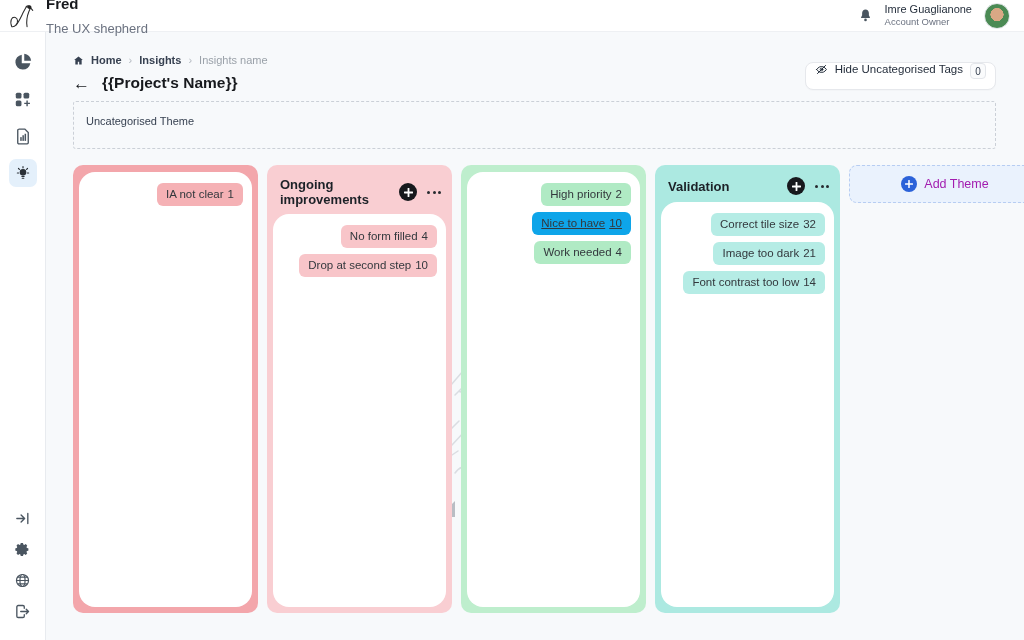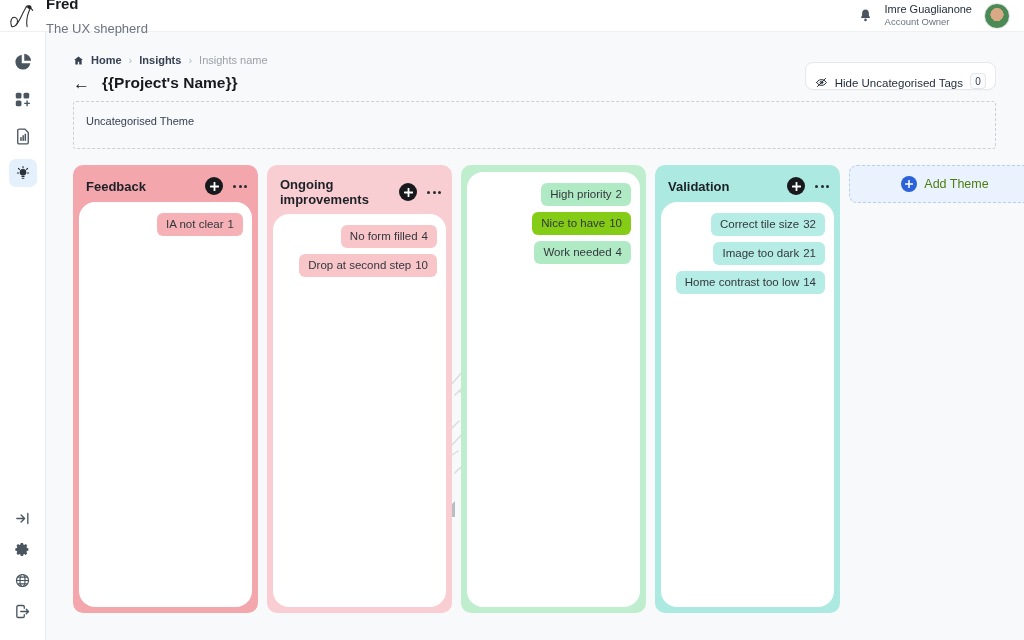--- a/index.html
+++ b/index.html
@@ -29,21 +29,21 @@
 
   
   .main { position:absolute; left:46px; top:32px; right:0; bottom:0; padding:0 28px 0 27px; }
   .row-top { display:flex; justify-content:space-between; align-items:flex-start; margin-top:22px; }
   .crumbs { display:flex; align-items:center; gap:7px; font-size:11px; color:#374151; font-weight:600; }
   .crumb-sep { color:#b4bac1; font-weight:400; font-size:11px; }
   .crumb-last { color:#9aa1a9; font-weight:400; }
   .page-title-row { display:flex; align-items:center; gap:12px; margin-top:8px; }
   .back-arrow { font-size:17px; color:#17191d; line-height:1; }
   .page-title { font-size:15.5px; font-weight:700; color:#17191d; }
-  .hide-btn { display:flex; align-items:flex-end; gap:7px; background:#fff; border:1px solid #e6e8ec; border-radius:8px; height:28px; padding:0 9px; margin-top:8px; font-size:11.5px; color:#1f2937; box-shadow:0 1px 1px rgba(0,0,0,.02); }
+  .hide-btn { display:flex; align-items:flex-start; gap:7px; background:#fff; border:1px solid #e6e8ec; border-radius:8px; height:28px; padding:0 9px; margin-top:8px; font-size:11.5px; color:#1f2937; box-shadow:0 1px 1px rgba(0,0,0,.02); }
   .hide-count { min-width:16px; height:16px; border:1px solid #e3e6ea; border-radius:4px; background:#fafbfc; font-size:10px; color:#374151; display:flex; align-items:center; justify-content:center; padding:0 3px; }
 
   .uncat-panel { margin-top:9px; height:48px; border:1.5px dashed #cbd0d7; border-radius:3px; padding:9px 12px; background:transparent; }
   .uncat-label { font-size:11px; color:#374151; }
 
   
   .board { position:relative; margin-top:16px; margin-right:-28px; height:448px; display:flex; gap:9px; }
   .watermark { position:absolute; left:352px; top:190px; z-index:0; pointer-events:none; }
   .columns { display:flex; gap:9px; position:relative; z-index:1; }
   .column { width:185px; flex:none; border-radius:10px; padding:6px; display:flex; flex-direction:column; }
@@ -52,21 +52,21 @@
   .plus-btn { width:18px; height:18px; border-radius:50%; background:#17191d; display:flex; align-items:center; justify-content:center; flex:none; }
   .dots-btn { display:flex; gap:2.5px; align-items:center; margin-left:9px; padding:3px 1px; }
   .dots-btn i { width:3px; height:3px; border-radius:50%; background:#272b30; display:block; }
   .col-card { background:#fff; border-radius:16px; flex:1; margin-top:1px; padding:11px 9px; display:flex; flex-direction:column; align-items:flex-end; gap:6px; position:relative; z-index:1; }
   .tag { display:inline-flex; align-items:center; padding:5px 9px; border-radius:6px; font-size:11.5px; color:#33383d; line-height:13px; white-space:nowrap; }
   .tag-count { margin-left:4px; }
   .tag.wide .tag-count { margin-left:15px; }
 
   .add-theme { width:192px; height:38px; flex:none; border:1px dashed #b7cdf2; border-radius:8px; background:#eaf2fd; display:flex; align-items:center; justify-content:center; gap:7px; position:relative; z-index:1; }
   .add-theme-plus { width:16px; height:16px; border-radius:50%; background:#2b62d9; display:flex; align-items:center; justify-content:center; }
-  .add-theme-label { font-size:12.5px; color:#4d7c0f; }
+  .add-theme-label { font-size:12.5px; color:#a21caf; }
 
   svg.ic { display:block; }
 </style>
 </head>
 <body>
 
 <div class="header">
   <svg class="logo" viewBox="0 0 36 32">
     <g fill="none" stroke="#2b2b2b" stroke-width="1.2" stroke-linecap="round">
       <path d="M4 27 C1.5 20 4 15.5 8 16.5 C11 17.3 11.5 22 9 25 C7.5 26.7 5.5 27.3 4 27 Z"></path>
@@ -192,33 +192,20 @@
     <svg class="watermark" width="100" height="190" viewBox="0 0 100 190">
       <g stroke="#dadde2" stroke-width="1.5" fill="none" stroke-linecap="round">
         <path d="M26 30 38 16 M30 40 42 28 M35 37 44 33"></path>
         <path d="M22 78 34 66 M27 90 40 76 M24 102 33 96"></path>
         <path d="M30 118 C34 112 40 110 44 114"></path>
       </g>
       <path d="M14 162 L30 146 L30 162 Z" fill="#b9bdc4"></path>
     </svg>
     <div class="columns">
         <div class="column" style="background: rgb(243, 166, 171);">
-          <div class="col-head">
-            <span class="col-title">Feedback</span>
-            <button class="plus-btn">
-              <svg width="9" height="9" viewBox="0 0 9 9">
-                <path d="M4.5 0.6v7.8M0.6 4.5h7.8" stroke="#fff" stroke-width="1.8" stroke-linecap="round"></path>
-              </svg>
-            </button>
-            <button class="dots-btn">
-              <i></i>
-              <i></i>
-              <i></i>
-            </button>
-          </div>
           <div class="col-card">
             <span class="tag" style="background: rgb(245, 177, 181);">
               <span>IA not clear</span>
               <span class="tag-count">1</span>
             </span>
           </div>
         </div>
         <div class="column" style="background: rgb(249, 206, 210);">
           <div class="col-head">
             <span class="col-title">Ongoing improvements</span>
@@ -243,21 +230,21 @@
               <span class="tag-count">10</span>
             </span>
           </div>
         </div>
         <div class="column" style="background: rgb(190, 238, 205);">
           <div class="col-card">
             <span class="tag" style="background: rgb(176, 234, 196);">
               <span>High priority</span>
               <span class="tag-count">2</span>
             </span>
-            <span class="tag" style="background: #84cc16;">
+            <span class="tag" style="background: #0ea5e9; text-decoration: underline;">
               <span>Nice to have</span>
               <span class="tag-count">10</span>
             </span>
             <span class="tag" style="background: rgb(176, 234, 196);">
               <span>Work needed</span>
               <span class="tag-count">4</span>
             </span>
           </div>
         </div>
         <div class="column" style="background: rgb(172, 233, 225);">
@@ -277,21 +264,21 @@
           <div class="col-card">
             <span class="tag" style="background: rgb(181, 236, 229);">
               <span>Correct tile size</span>
               <span class="tag-count">32</span>
             </span>
             <span class="tag" style="background: rgb(181, 236, 229);">
               <span>Image too dark</span>
               <span class="tag-count">21</span>
             </span>
             <span class="tag" style="background: rgb(181, 236, 229);">
-              <span>Home contrast too low</span>
+              <span>Font contrast too low</span>
               <span class="tag-count">14</span>
             </span>
           </div>
         </div>
       </div>
     <button class="add-theme">
       <span class="add-theme-plus">
         <svg width="8" height="8" viewBox="0 0 9 9">
             <path d="M4.5 0.7v7.6M0.7 4.5h7.6" stroke="#fff" stroke-width="1.7" stroke-linecap="round"></path>
           </svg>

